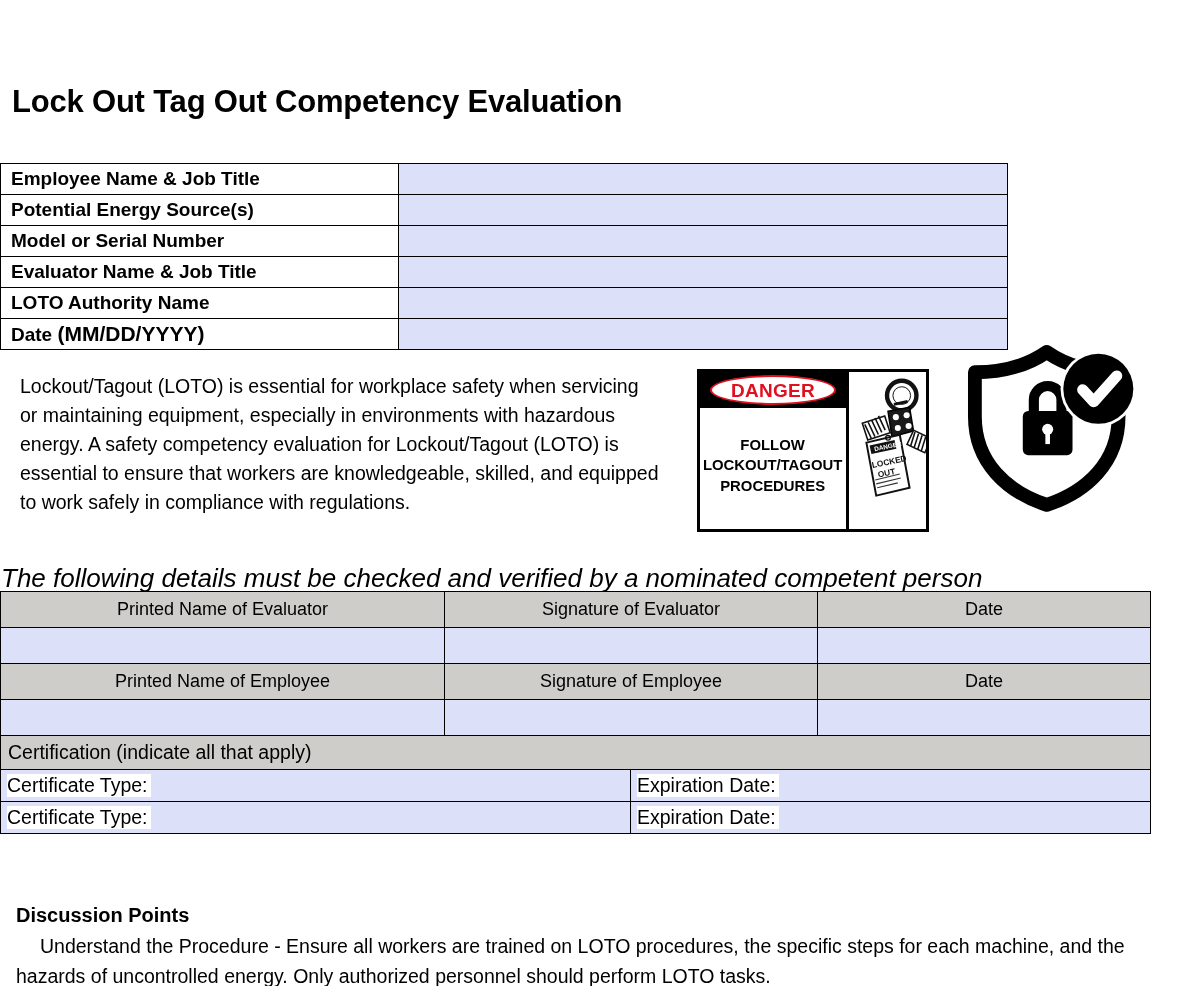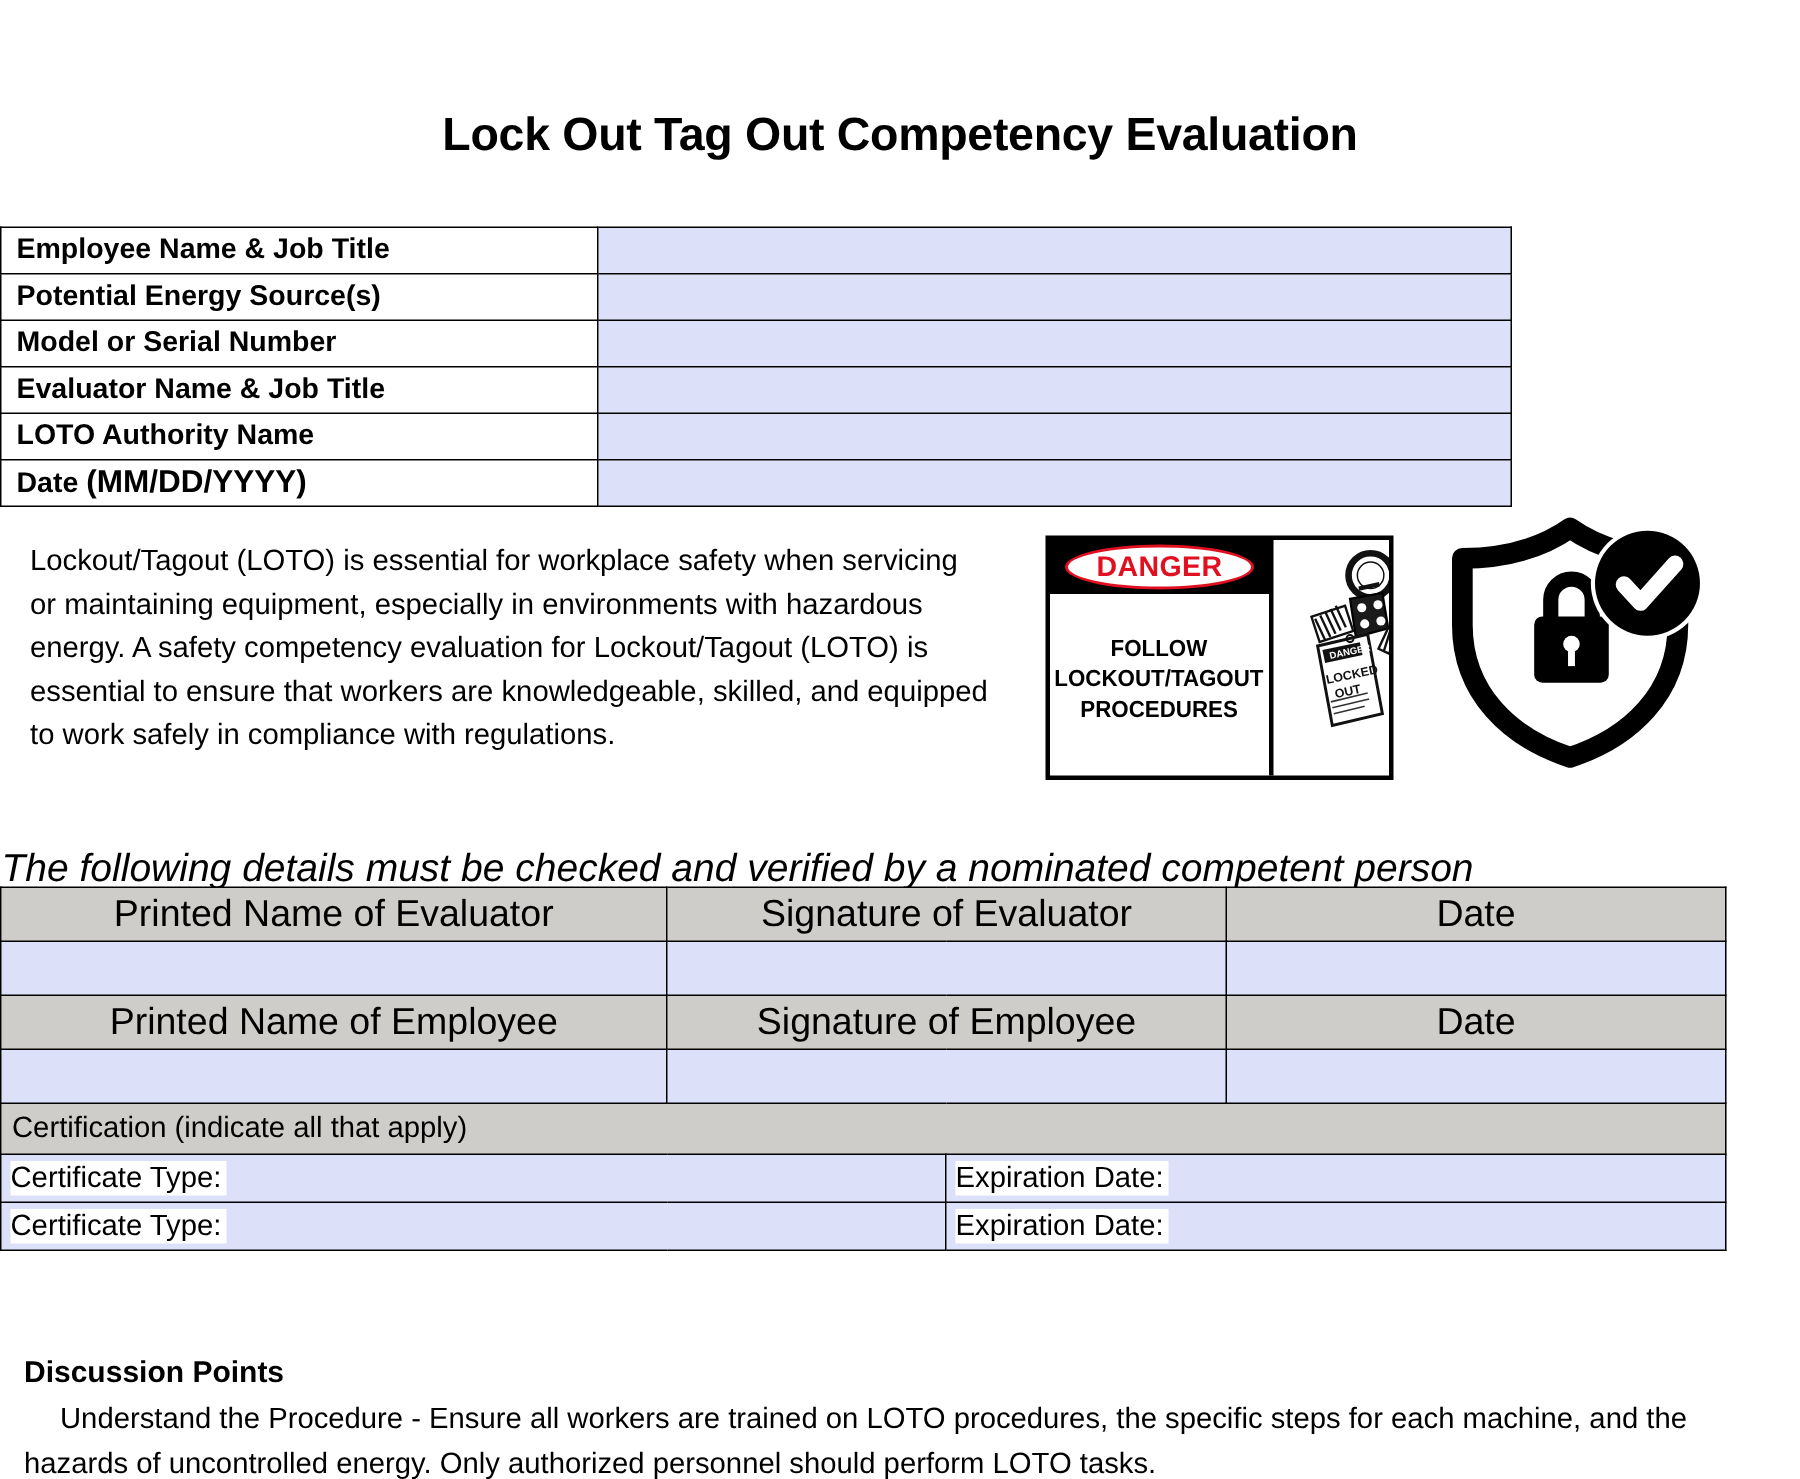--- a/index.html
+++ b/index.html
@@ -11,25 +11,25 @@
     width: 1200px;
     height: 986px;
     font-family: "Liberation Sans", sans-serif;
     color: #000000;
     overflow: hidden;
     position: relative;
   }
 
   
   .doc-title {
-    text-align: center;
+    text-align: left;
     font-size: 31px;
     font-weight: bold;
     letter-spacing: -0.2px;
-    margin: 0;
+    margin: 12px;
     padding-top: 73px;
     padding-bottom: 0;
     line-height: 1.1;
   }
 
   
   .info-table {
     border-collapse: collapse;
     table-layout: fixed;
     margin-top: 44px;
@@ -75,21 +75,20 @@
   .danger-sign {
     position: absolute;
     left: 697px;
     top: 3px;
     width: 232px;
     height: 163px;
     border: 3px solid #000;
     background: #fff;
     box-sizing: border-box;
     display: flex;
-    gap: 12px;
   }
   .danger-left {
     width: 146px;
     border-right: 3px solid #000;
     display: flex;
     flex-direction: column;
   }
   .danger-banner {
     background: #000;
     height: 36px;
@@ -163,21 +162,21 @@
     table-layout: fixed;
     width: 1150px;
   }
   .sig-table td {
     border: 1px solid #000;
     vertical-align: middle;
   }
   .sig-table td.hdr {
     background: #cfcdca;
     text-align: center;
-    font-size: 25px;
+    font-size: 18px;
     height: 33px;
   }
   .sig-table td.blank {
     background: #dce0f8;
     height: 33px;
   }
   .sig-table td.section {
     background: #cfcdca;
     font-size: 19.5px;
     height: 31px;

